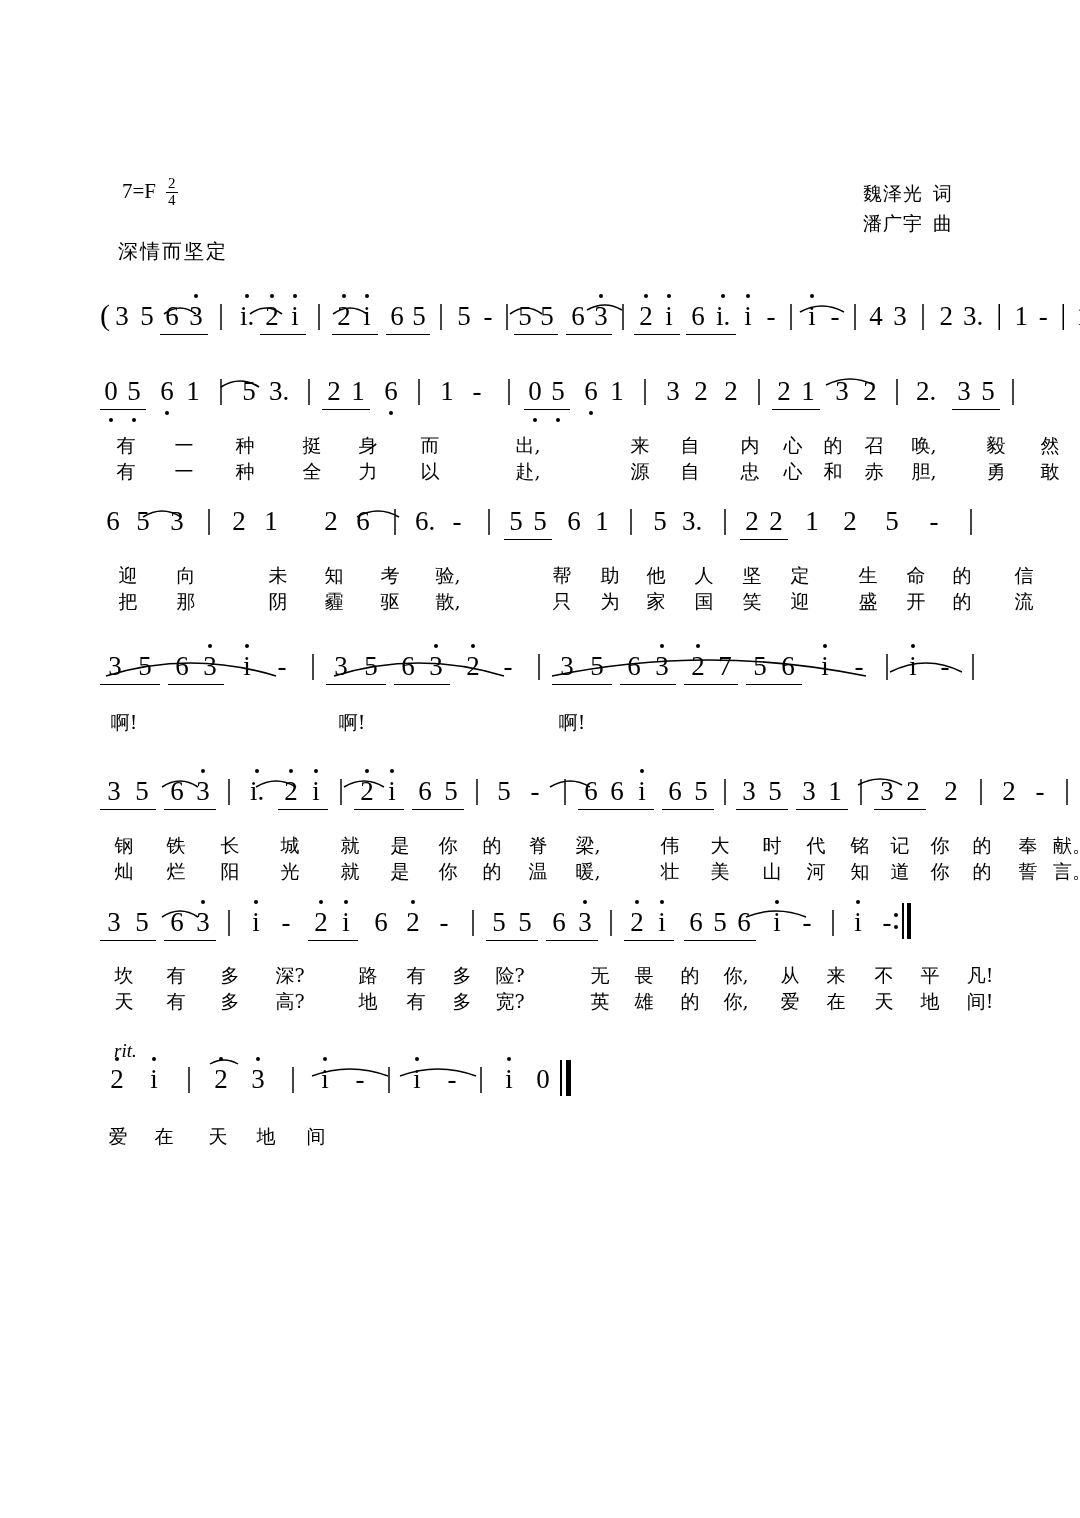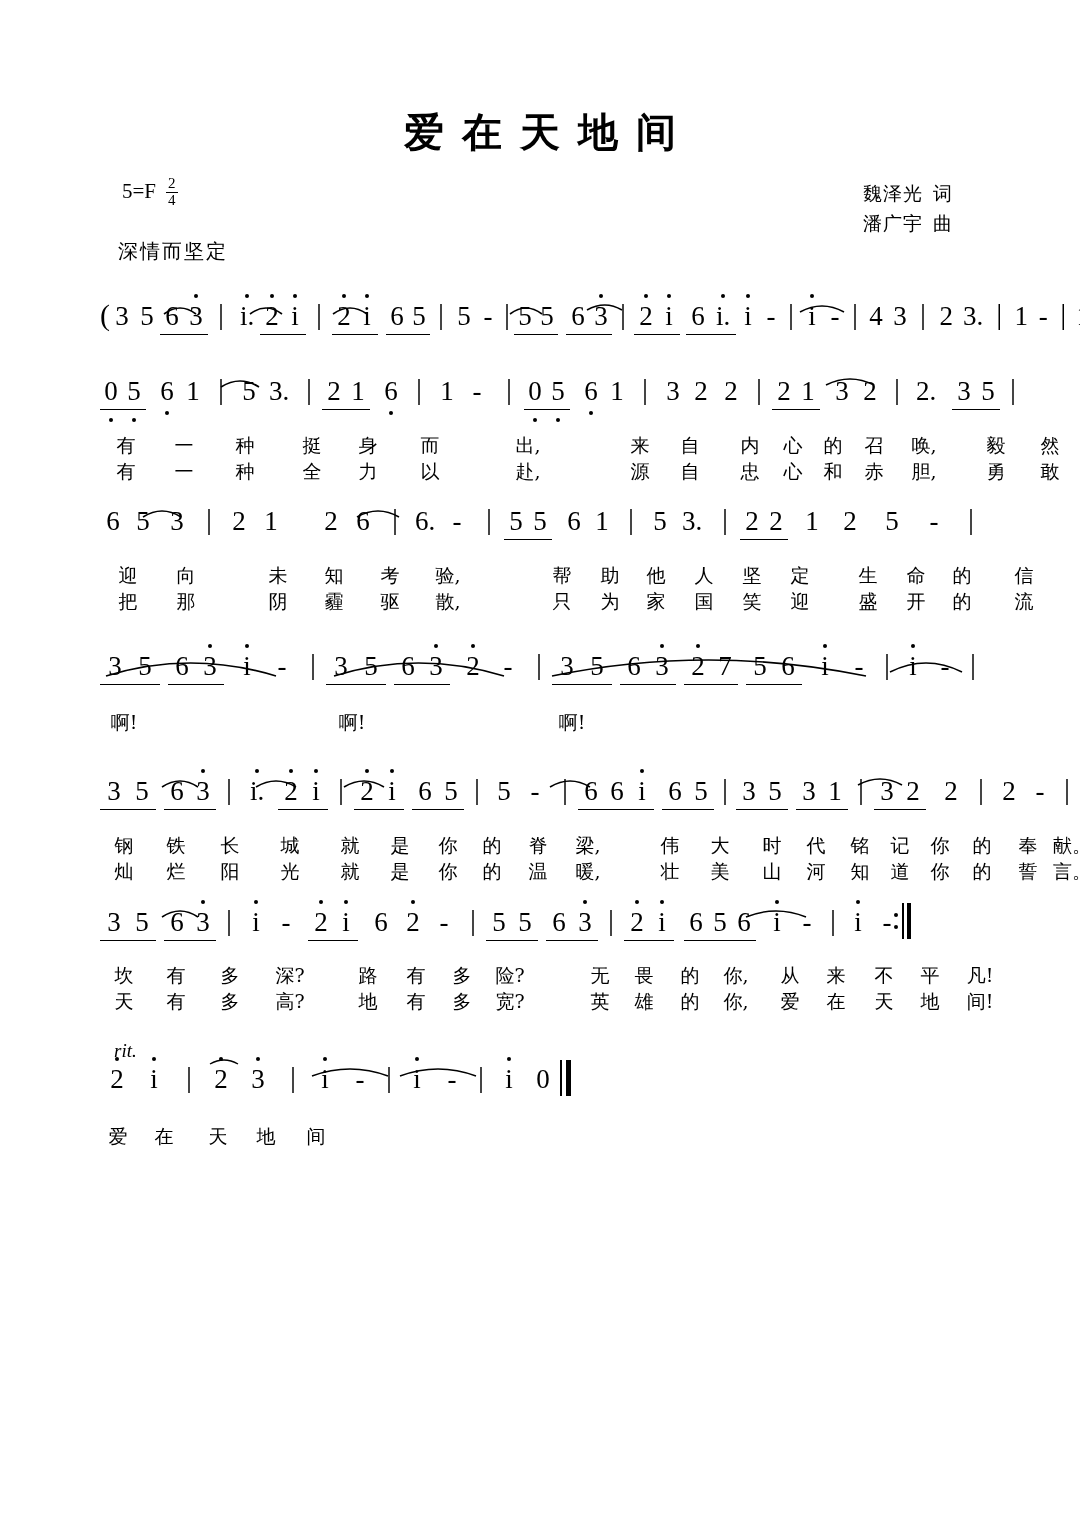--- a/index.html
+++ b/index.html
@@ -182,24 +182,23 @@
     height: 34px;
     vertical-align: -8px;
   }
   .final-bar i { position: absolute; background: #000; display: block; }
 </style>
 </head>
 <body>
 
 <div class="sheet">
 
-  <div class="title">爱在天地间</div>
 
   <div class="keysig">
-    <span>5=F</span>
+    <span>7=F</span>
     <span class="frac">
       <span class="num">2</span>
       <span class="den">4</span>
     </span>
   </div>
 
   <div class="credits">
     <div class="row">
       <span class="name">魏泽光</span><span class="role">词</span>
     </div>

